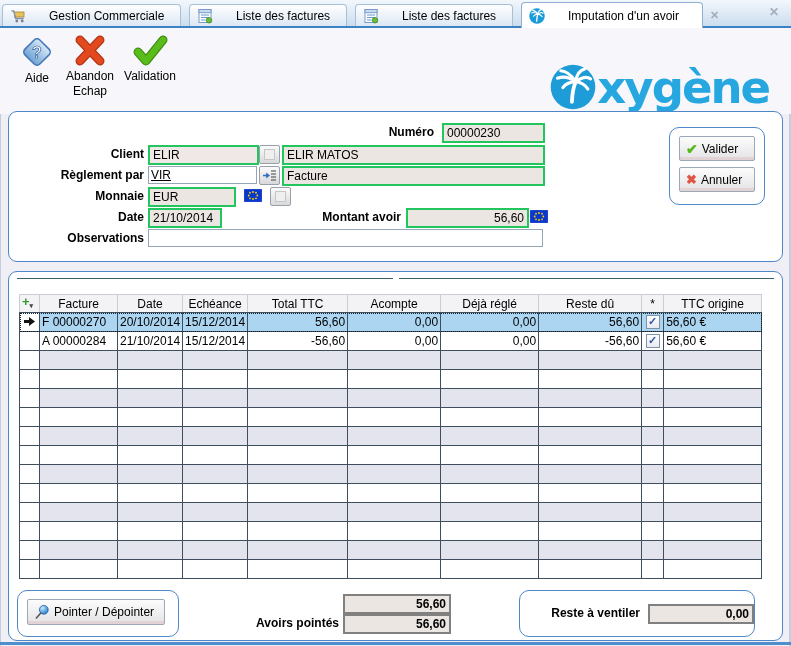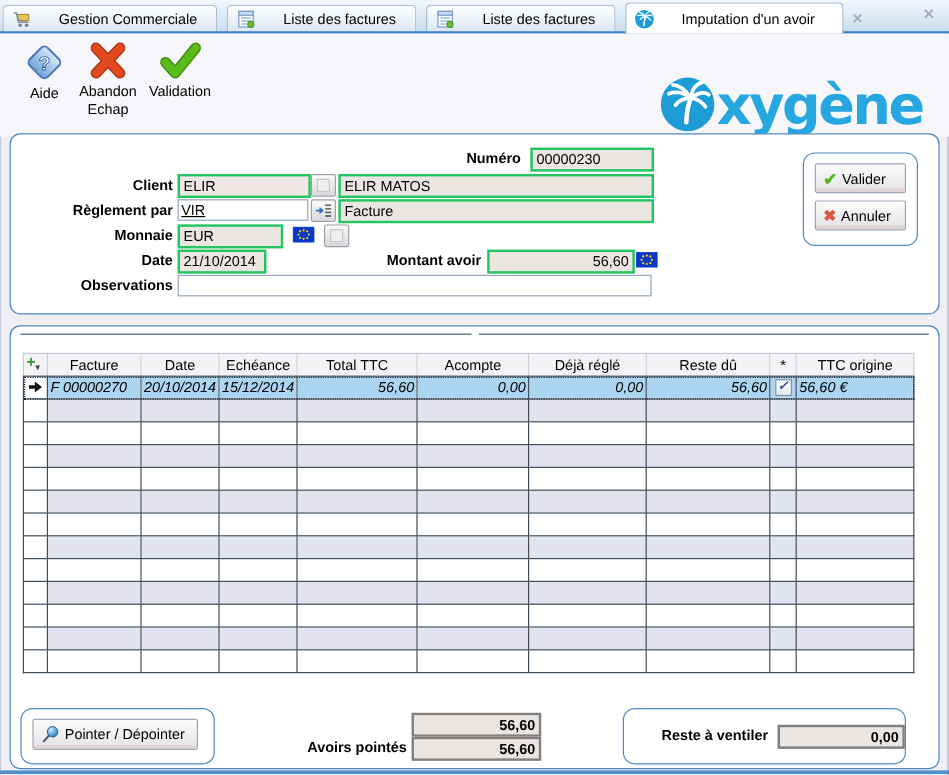--- a/index.html
+++ b/index.html
@@ -51,21 +51,21 @@
   #grid-table{position:absolute;left:10px;top:22px;border-collapse:collapse;table-layout:fixed;
               background:#FFF;border:1px solid #3E4E5C;}
   #grid-table th{height:17px;background:#F3F3F6;font-weight:normal;font-size:12px;padding:0 1px;
                  border:1px solid #C9CDD6;border-bottom:1px solid #3E4E5C;overflow:hidden;white-space:nowrap;}
   #grid-table td{height:18px;padding:0 2px;border:1px solid #3E4E5C;font-size:12px;
                  overflow:hidden;white-space:nowrap;}
   #grid-table td.r{text-align:right}#grid-table td.c{text-align:center}#grid-table td.l{text-align:left}
   #grid-table td.ind{background:#FFF;text-align:center;padding:0;}
   tr.lav td{background:#E4E4EF;} tr.wht td{background:#FFF;}
   tr.sel td{background:#ABD5F1;}
-  tr.sel{outline:1px dotted #14202C;outline-offset:-1px;font-style:italic;}
+  tr.sel{outline:1px dotted #14202C;outline-offset:-1px;}
   .cb{display:inline-block;width:12px;height:12px;border:1px solid #7E93A8;vertical-align:middle;
       background:linear-gradient(#FFF,#E6EAF0);color:#3A57A8;font-size:11px;line-height:11px;
       font-weight:bold;text-align:center;}
   .plus{color:#2F9E2F;font-weight:bold;font-size:13px;line-height:13px;display:inline-block;padding-left:1px;}
   .plus i{font-style:normal;color:#444;font-size:7px;vertical-align:-2px;}
   
   .bottom-line{position:absolute;left:0;right:0;bottom:1px;height:3px;background:#4E8ECD;}
 </style>
 </head>
 <body>
@@ -283,20 +283,32 @@
             <td class="l">F 00000270</td>
             <td class="l">20/10/2014</td>
             <td class="l">15/12/2014</td>
             <td class="r">56,60</td>
             <td class="r">0,00</td>
             <td class="r">0,00</td>
             <td class="r">56,60</td>
             <td class="c"><span class="cb">✓</span></td>
             <td class="l">56,60 €</td>
           </tr>
+          <tr class="wht">
+            <td class="ind"></td>
+            <td class="l">A 00000284</td>
+            <td class="l">21/10/2014</td>
+            <td class="l">15/12/2014</td>
+            <td class="r">-56,60</td>
+            <td class="r">0,00</td>
+            <td class="r">0,00</td>
+            <td class="r">-56,60</td>
+            <td class="c"><span class="cb">✓</span></td>
+            <td class="l">56,60 €</td>
+          </tr>
           <tr class="lav">
             <td class="ind"></td>
             <td></td>
             <td></td>
             <td></td>
             <td></td>
             <td></td>
             <td></td>
             <td></td>
             <td></td>

